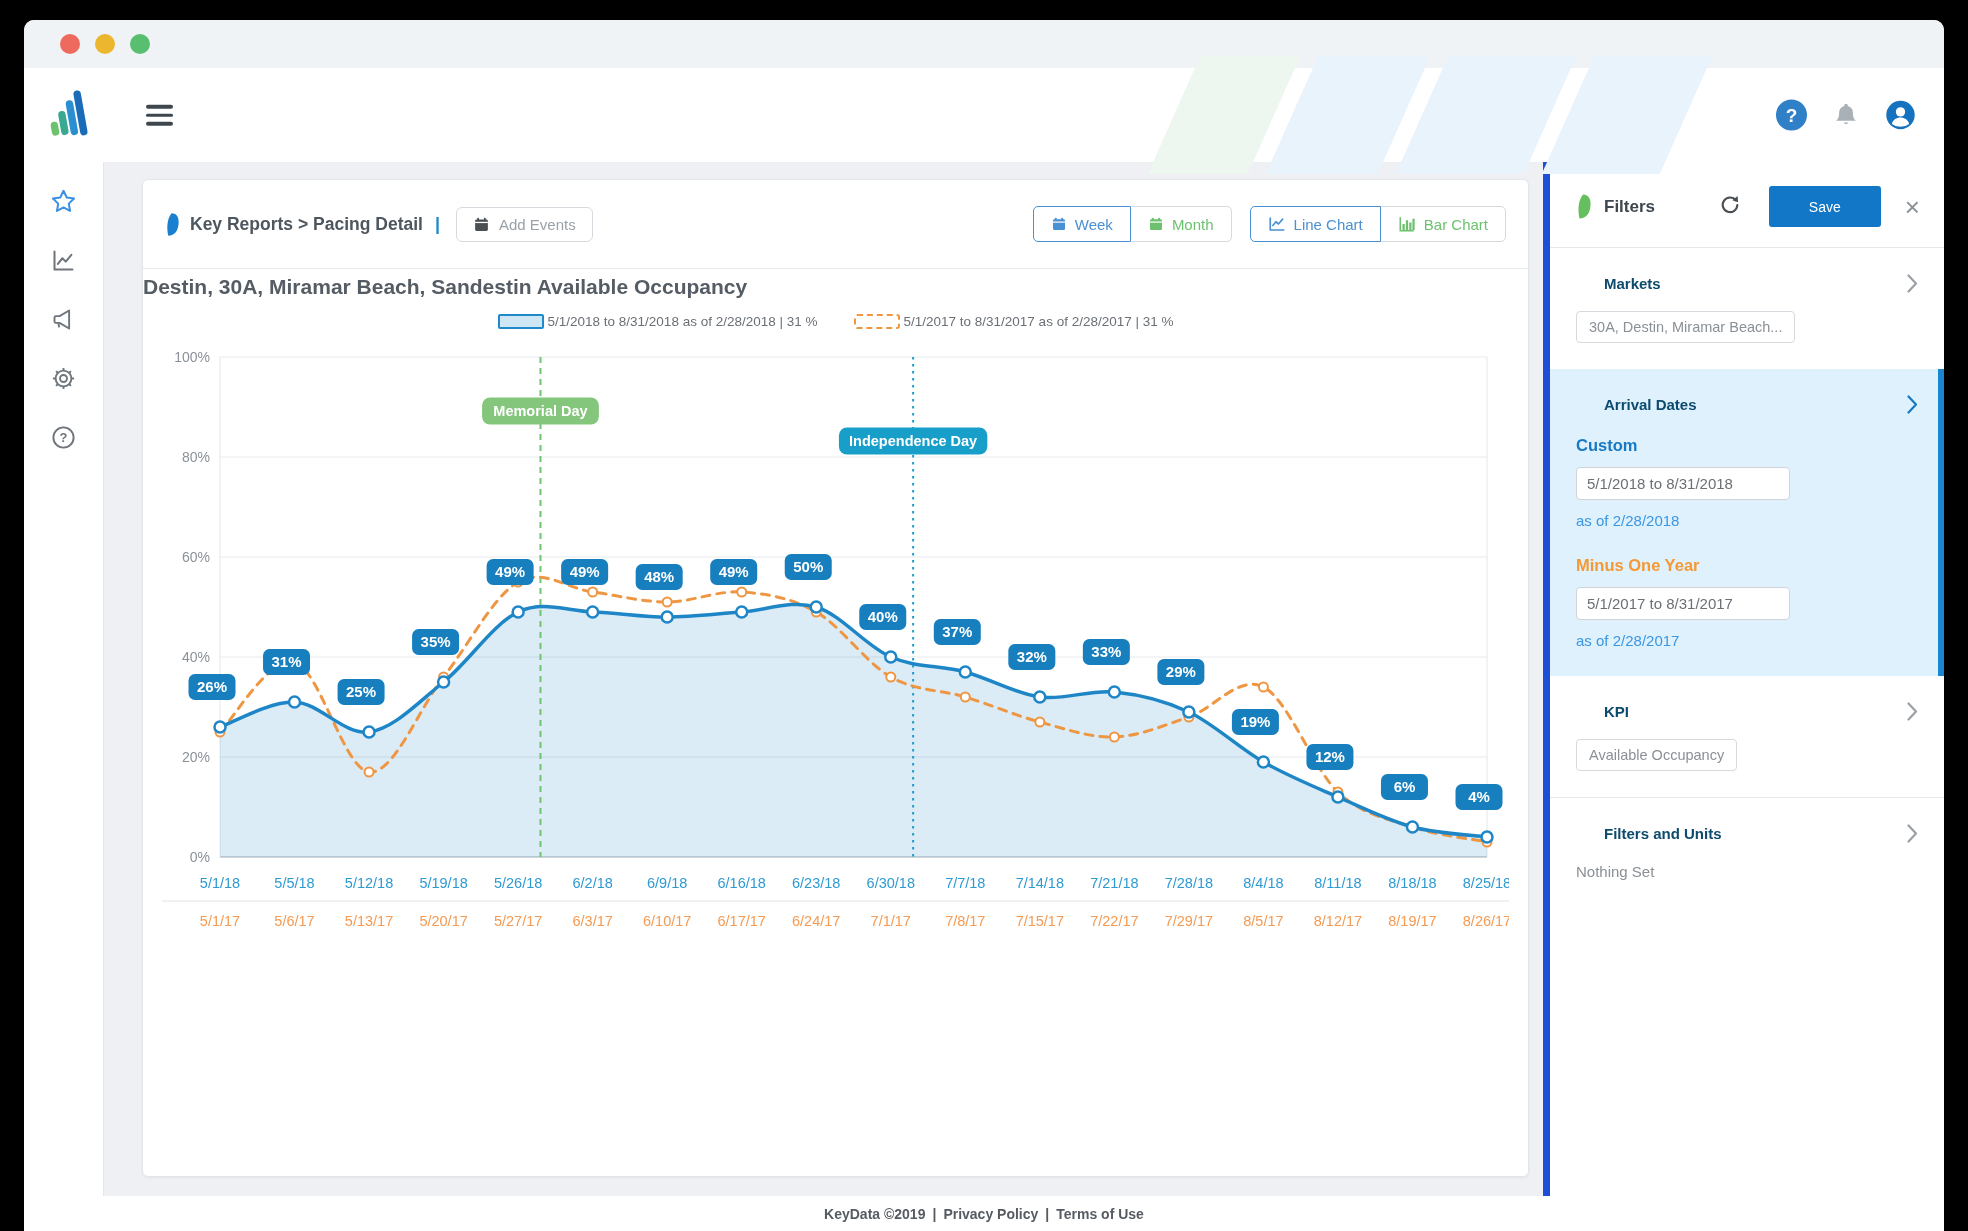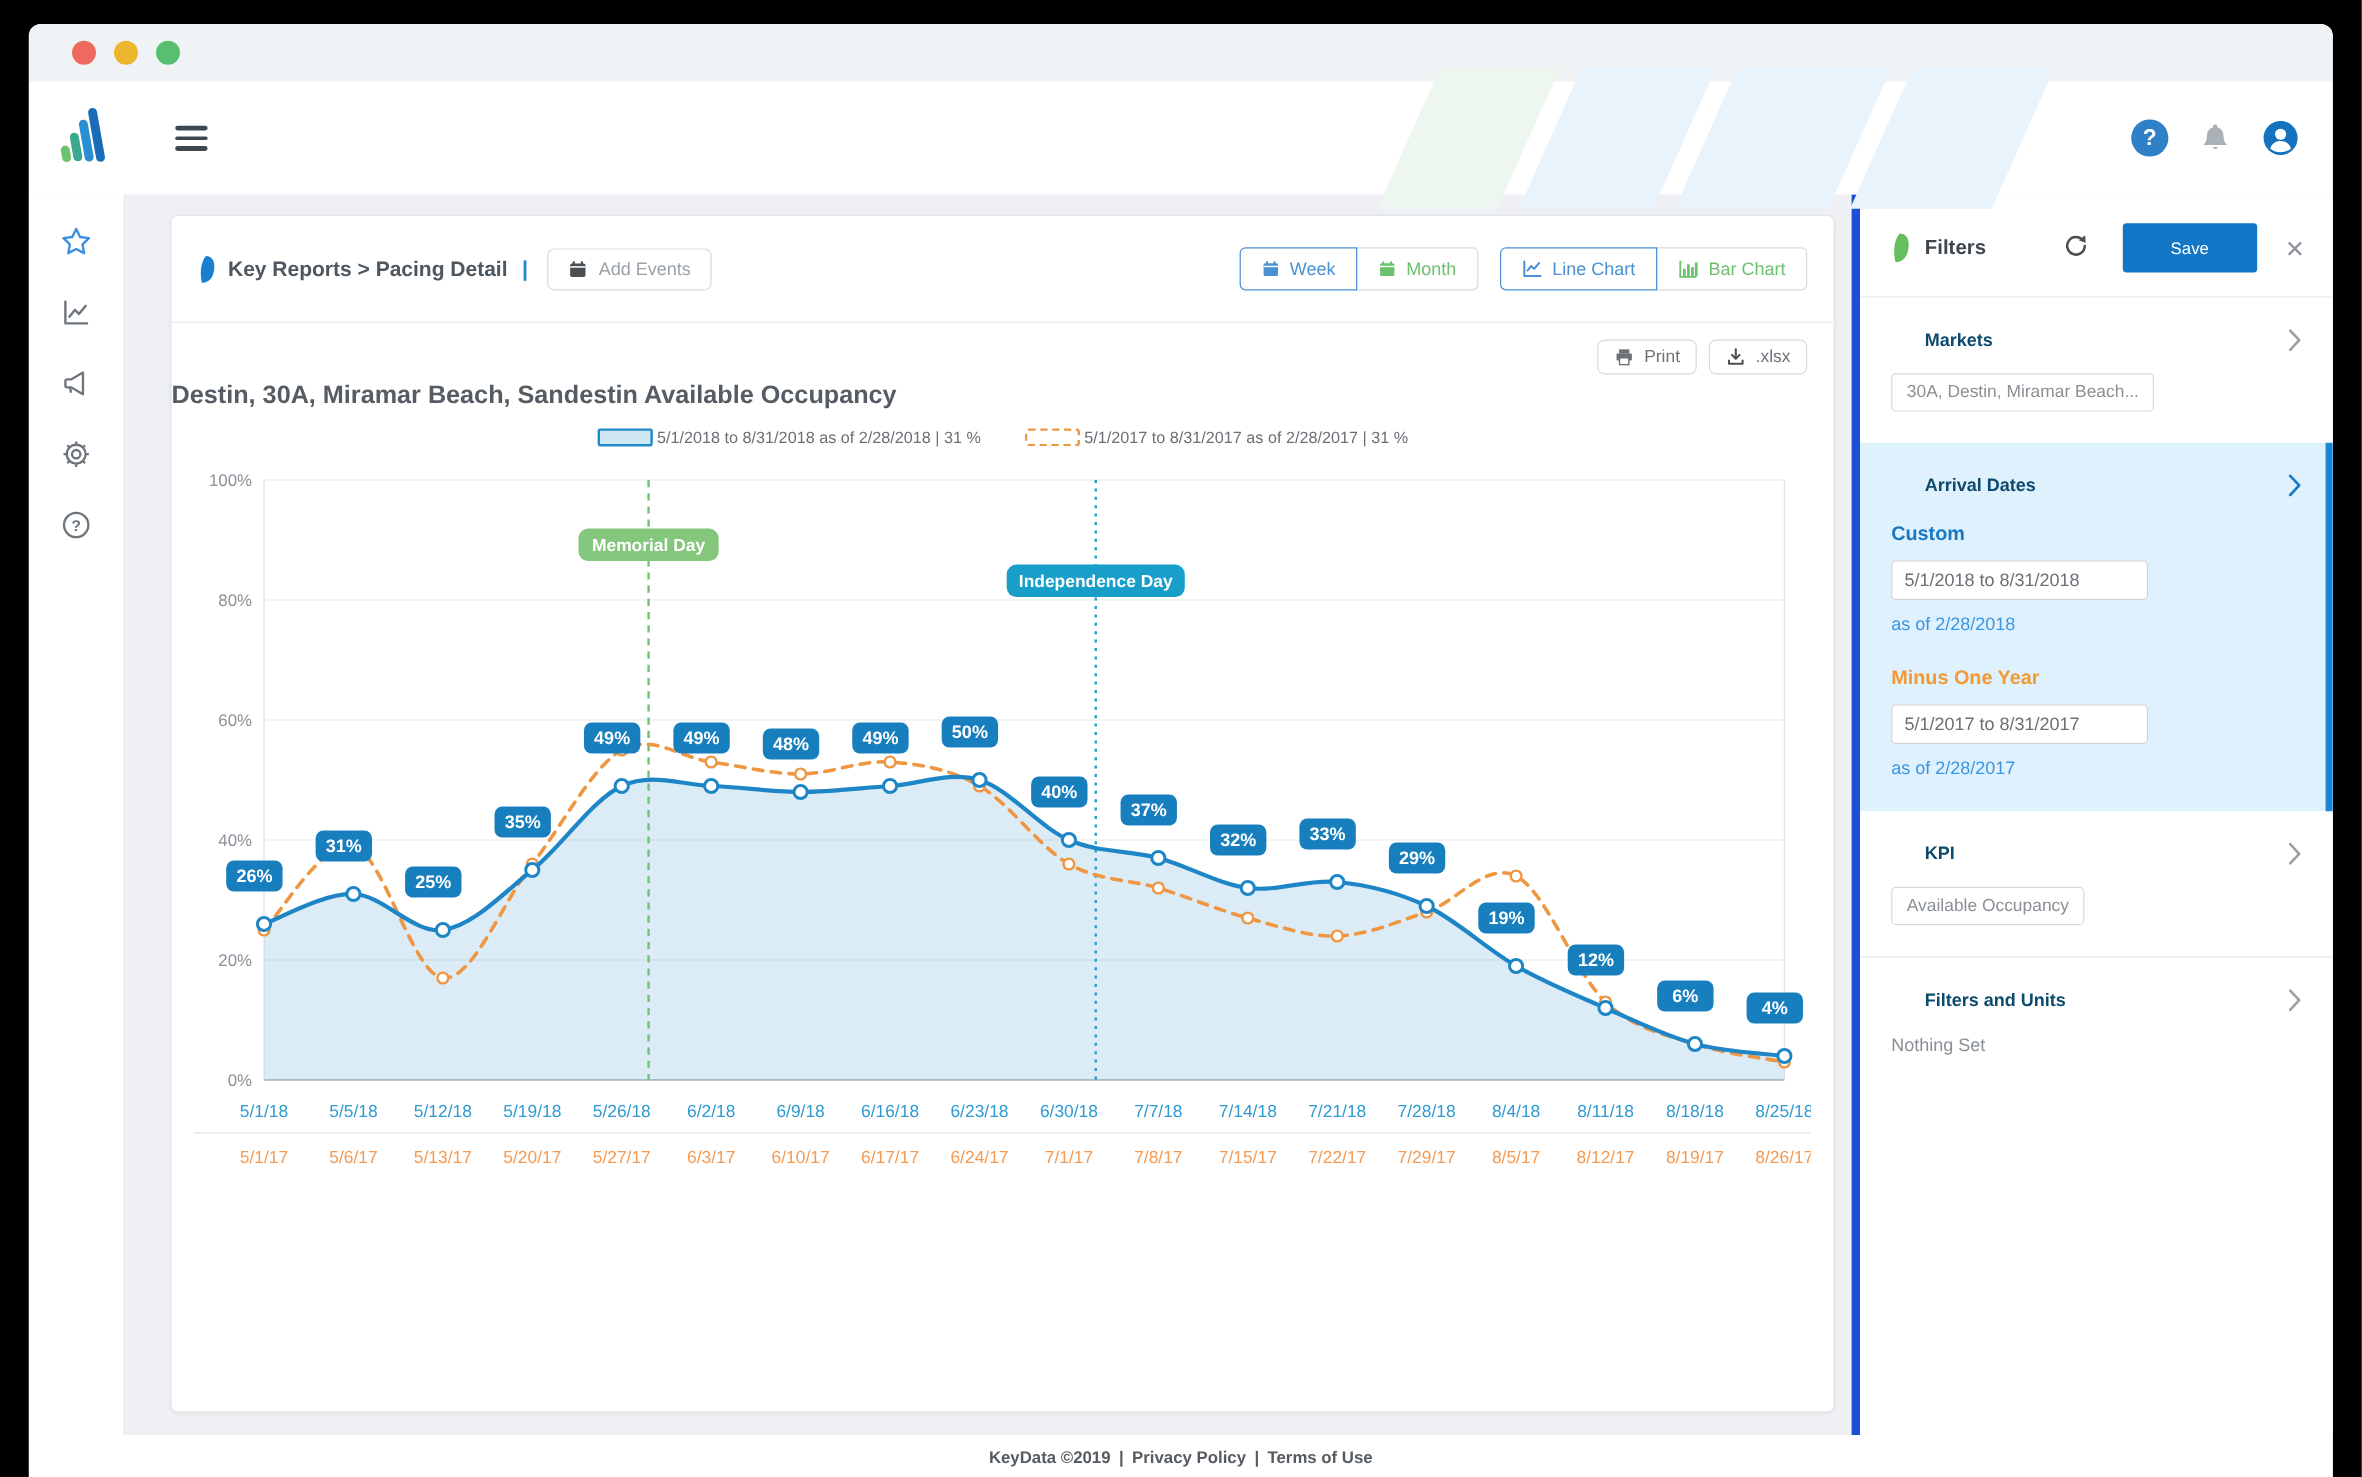--- a/index.html
+++ b/index.html
@@ -232,40 +232,20 @@
                         <rect x="19.2" y="5" width="3" height="15"></rect>
                       </g>
                     </svg>
                 <span>Bar Chart</span>
               </button>
             </div>
           </div>
         </div>
         <div class="card-divider"></div>
 
-        <div class="print-row">
-          <button class="mini-btn">
-            <svg width="17" height="17" viewBox="0 0 24 24">
-                  <g fill="#6b7177">
-                    <rect x="6" y="3" width="12" height="5"></rect>
-                    <rect x="3" y="8" width="18" height="8" rx="1"></rect>
-                  </g>
-                  <rect x="6.5" y="13" width="11" height="8" fill="#fff" stroke="#6b7177" stroke-width="1.6"></rect>
-                </svg>
-            <span>Print</span>
-          </button>
-          <button class="mini-btn">
-            <svg width="17" height="17" viewBox="0 0 24 24" fill="none" stroke="#4a4f54" stroke-width="2.4" stroke-linecap="round" stroke-linejoin="round">
-                  <path d="M12 3v9"></path>
-                  <path d="M7.5 9.5 12 14l4.5-4.5"></path>
-                  <path d="M4 16v4h16v-4"></path>
-                </svg>
-            <span>.xlsx</span>
-          </button>
-        </div>
 
         <h2 class="chart-title">Destin, 30A, Miramar Beach, Sandestin Available Occupancy</h2>
 
         <div class="legend-row">
           <div class="legend-item">
             <span class="sw-solid"></span>
             <span>5/1/2018 to 8/31/2018 as of 2/28/2018 | 31 %</span>
           </div>
           <div class="legend-item">
             <span class="sw-dashed"></span>

